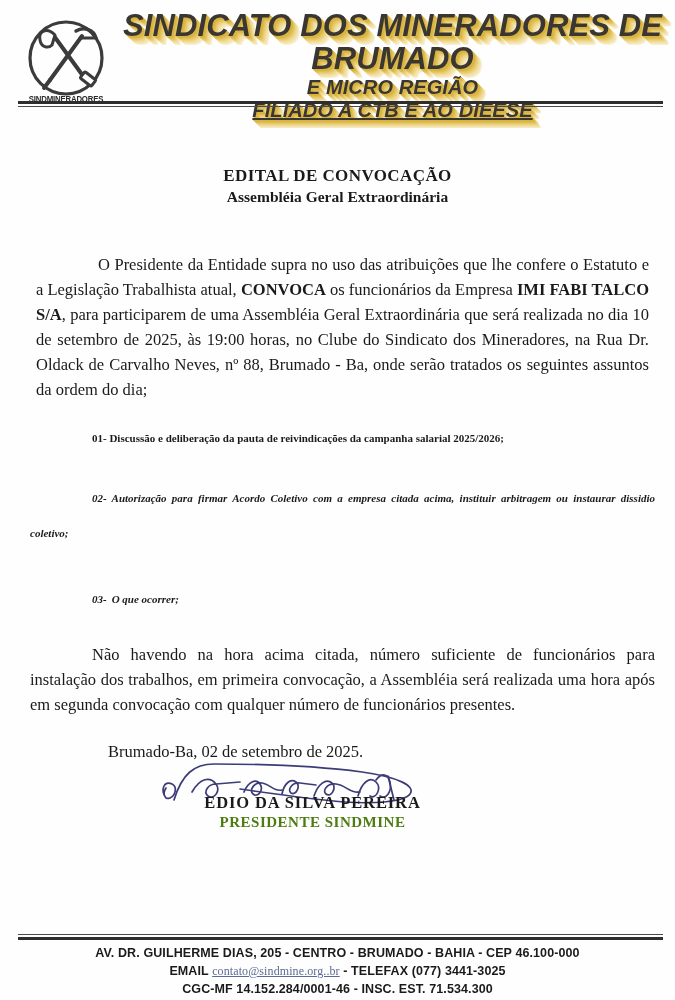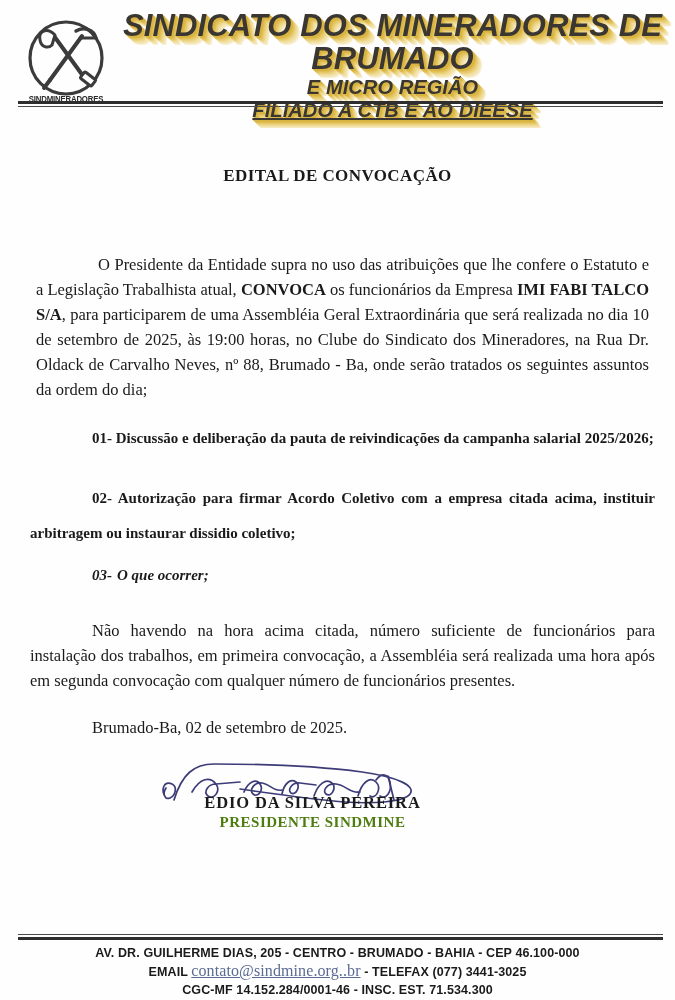--- a/index.html
+++ b/index.html
@@ -144,55 +144,56 @@
     font-size: 16.5px;
     line-height: 25px;
     text-align: justify;
     text-indent: 62px;
   }
   p.para b { font-weight: bold; }
 
   .item {
     margin: 0;
     padding: 0 20px 0 30px;
-    font-size: 15px;
+    font-size: 11px;
     text-align: justify;
     font-weight: bold;
   }
   .item.one {
     margin-top: 24px;
     line-height: 25px;
     text-indent: 62px;
   }
   .item.two {
     margin-top: 30px;
     line-height: 35px;
+    font-style: italic;
     text-indent: 62px;
   }
   .item.three {
-    margin-top: 12px;
+    margin-top: 36px;
     line-height: 25px;
     font-style: italic;
     text-indent: 62px;
     text-align: left;
   }
   .item.three .num { margin-right: 5px; }
 
   p.closing {
     margin: 0;
     padding: 0 20px 0 30px;
     margin-top: 30px;
     font-size: 16.5px;
     line-height: 25px;
     text-align: justify;
     text-indent: 62px;
   }
 
   p.dateline {
-    margin: 0;
+    margin: 16px;
     padding: 0 28px 0 30px;
     margin-top: 22px;
     font-size: 16.5px;
     line-height: 25px;
     text-indent: 62px;
   }
 
   
   .signature-block {
     position: absolute;
@@ -268,21 +269,21 @@
   .footer div {
     font-size: 12.5px;
     line-height: 18px;
     letter-spacing: 0.1px;
   }
   .footer .email-link {
     color: #5b6b93;
     text-decoration: underline;
     font-weight: normal;
     font-family: "Liberation Serif", "DejaVu Serif", serif;
-    font-size: 16px;
+    font-size: 12px;
   }
 </style>
 </head>
 <body>
 
 <div class="page">
 
   <div class="header">
 
     <div class="logo">
@@ -313,20 +314,21 @@
 
     <div class="rule-top">
       <div class="thick"></div>
       <div class="gap"></div>
       <div class="thin"></div>
     </div>
   </div>
 
   <div class="doc-title">
     <span class="t1">EDITAL DE CONVOCAÇÃO</span>
+    <span class="t2">Assembléia Geral Extraordinária</span>
   </div>
 
   <div class="body-area">
 
     <p class="para"><span>O Presidente da Entidade supra no uso das atribuições que lhe confere o Estatuto e a Legislação Trabalhista atual, </span><b>CONVOCA</b><span> os funcionários da Empresa </span><b>IMI FABI TALCO S/A</b><span>, para participarem de uma Assembléia Geral Extraordinária que será realizada no dia 10 de setembro de 2025, às 19:00 horas, no Clube do Sindicato dos Mineradores, na Rua Dr. Oldack de Carvalho Neves, nº 88, Brumado - Ba, onde serão tratados os seguintes assuntos da ordem do dia;</span></p>
 
     <p class="item one"><span class="num">01-</span>
       <span>Discussão e deliberação da pauta de reivindicações da campanha salarial 2025/2026;</span></p>
 
     <p class="item two"><span class="num">02-</span>

